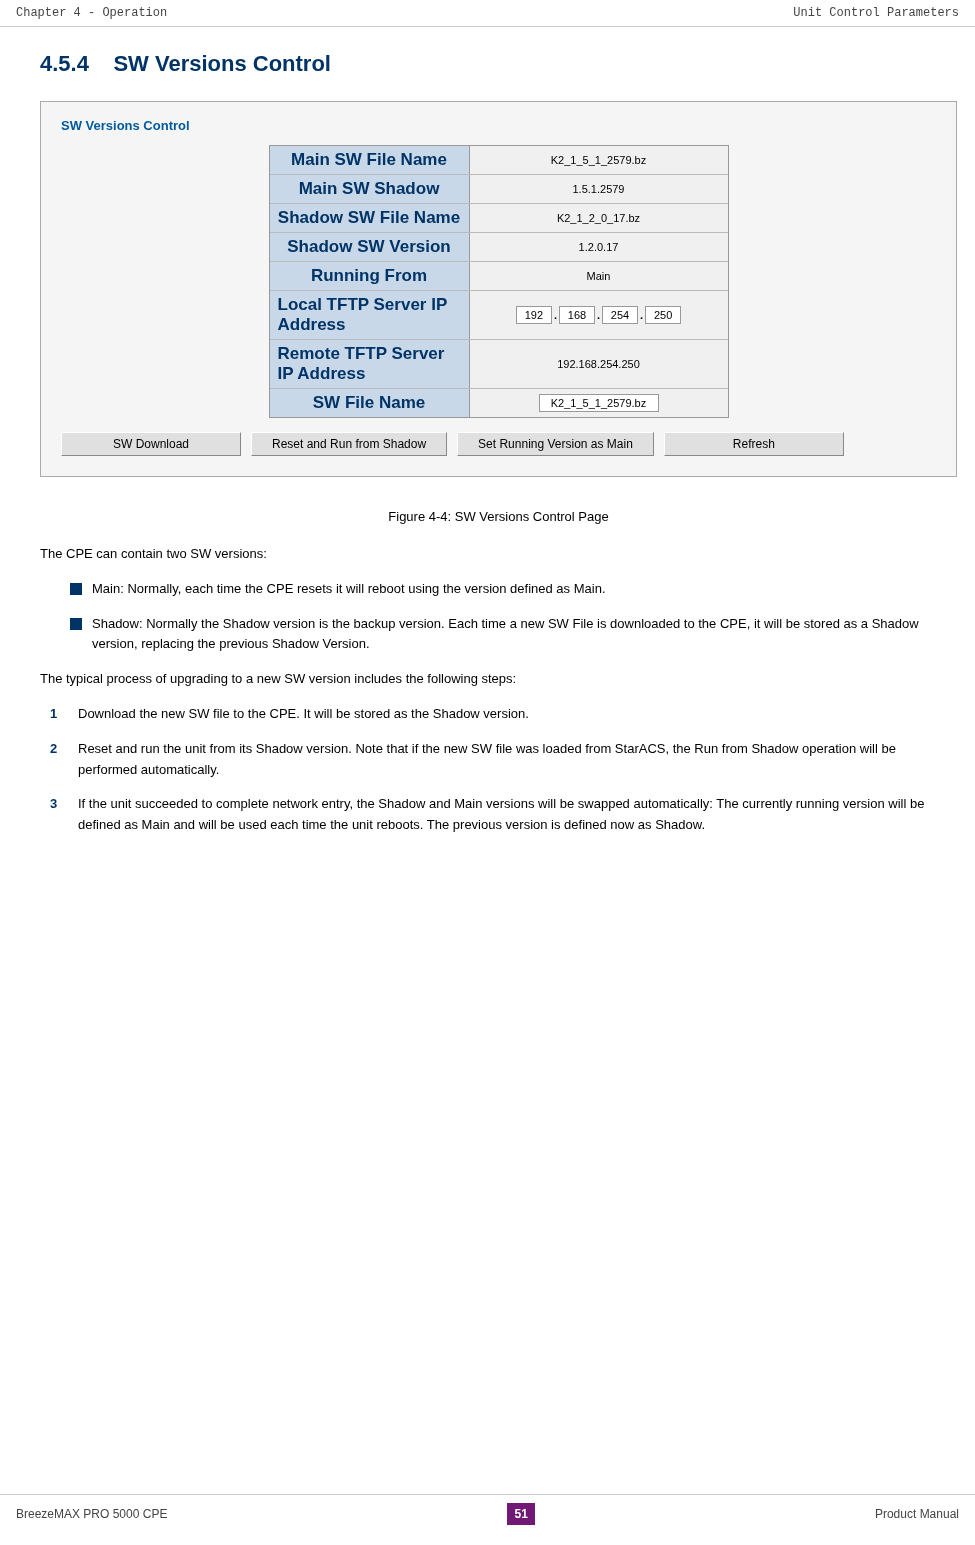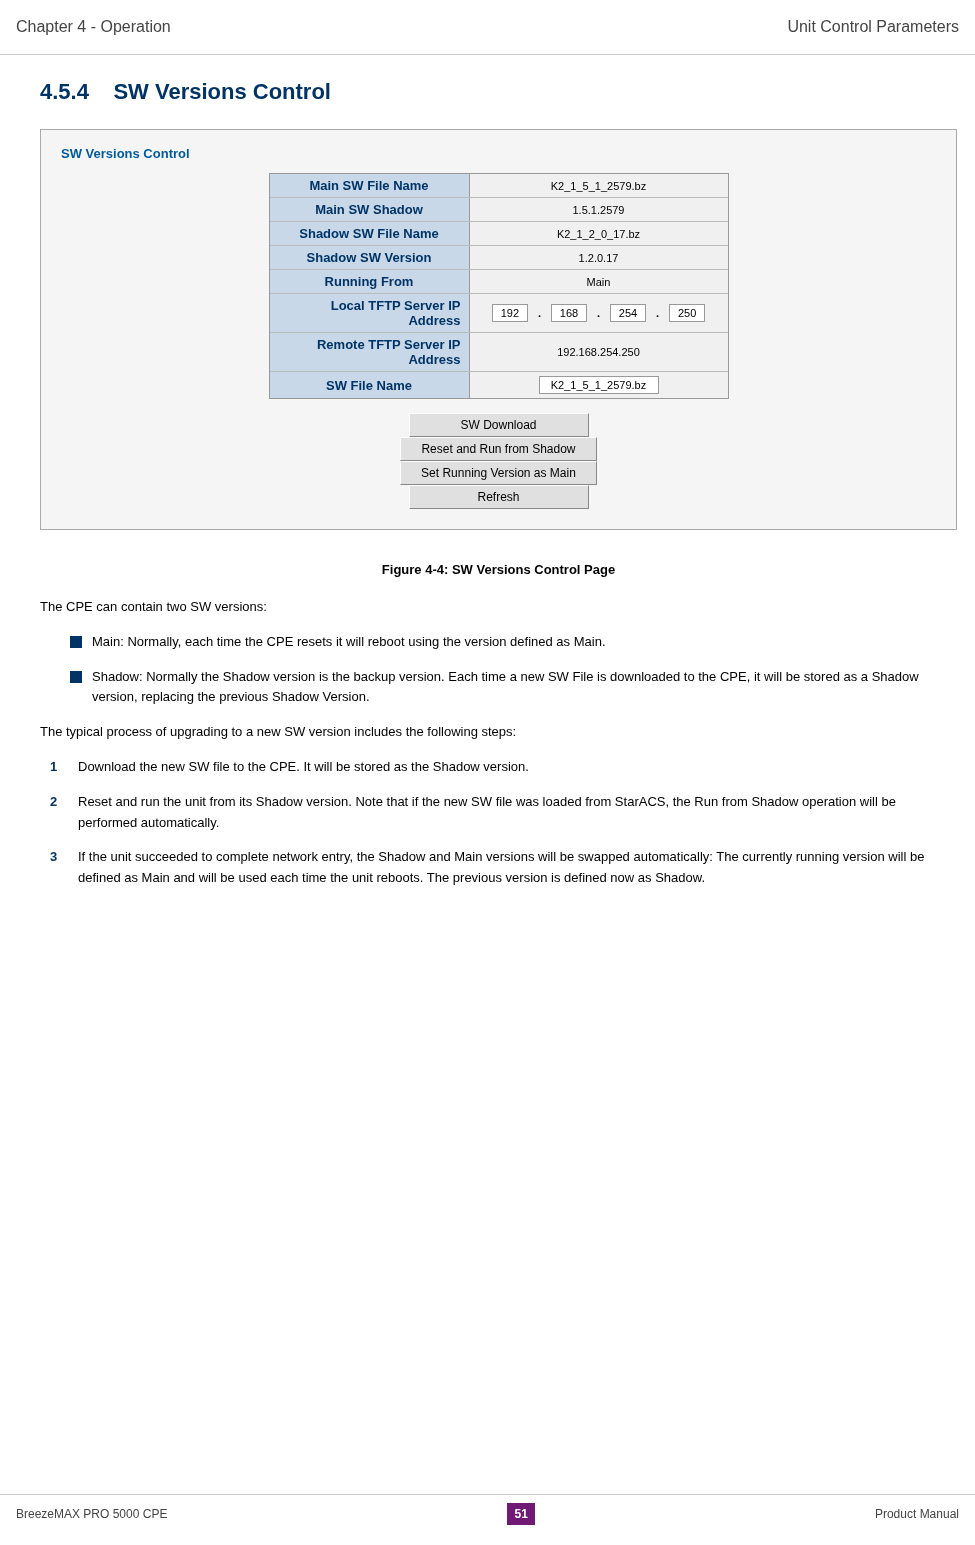--- a/index.html
+++ b/index.html
@@ -10,24 +10,25 @@
       color: #000;
       width: 975px;
       min-height: 1545px;
     }
 
     
     .page-header {
       display: flex;
       justify-content: space-between;
       align-items: center;
-      padding: 18px 16px;
+      padding: 6px 16px;
       border-bottom: 1px solid #ccc;
-      font-size: 16px;
+      font-size: 12px;
       color: #444;
+      font-family: Liberation Mono, monospace;
     }
 
     
     .content {
       padding: 24px 18px 40px 40px;
     }
 
     
     .section-heading {
       font-size: 22px;
@@ -66,23 +67,23 @@
       display: flex;
       border-bottom: 1px solid #bbb;
     }
     .ctrl-row:last-child {
       border-bottom: none;
     }
 
     .ctrl-label {
       background: #c8d8e8;
       color: #003366;
-      font-size: 13px;
-      font-weight: bold;
-      text-align: right;
+      font-size: 17px;
+      font-weight: bold;
+      text-align: left;
       padding: 4px 8px;
       width: 200px;
       min-width: 200px;
       border-right: 1px solid #999;
       display: flex;
       align-items: center;
       justify-content: center;
     }
 
     .ctrl-value {
@@ -91,21 +92,21 @@
       padding: 4px 8px;
       flex: 1;
       display: flex;
       align-items: center;
       justify-content: center;
     }
 
     .ip-inputs {
       display: flex;
       align-items: center;
-      gap: 10px;
+      gap: 2px;
       font-size: 11px;
     }
     .ip-input {
       border: 1px solid #999;
       background: #fff;
       width: 36px;
       height: 18px;
       text-align: center;
       font-size: 11px;
     }
@@ -120,42 +121,43 @@
       width: 120px;
       height: 18px;
       font-size: 11px;
       text-align: center;
       padding: 0 4px;
     }
 
     
     .buttons-area {
       display: flex;
-      flex-direction: column;
-      align-items: center;
+      flex-direction: row;
+      align-items: center;
+      gap: 10px;
       margin-top: 14px;
     }
 
     .ctrl-button {
       background: #e0e0e0;
       border: 1px solid #888;
       border-top-color: #fff;
       border-left-color: #fff;
       padding: 4px 20px;
       font-size: 12px;
       cursor: pointer;
       min-width: 180px;
       text-align: center;
     }
 
     
     .figure-caption {
       text-align: center;
       font-size: 13px;
-      font-weight: bold;
+      font-weight: normal;
       margin-top: 14px;
       margin-bottom: 20px;
     }
 
     
     .body-text {
       font-size: 13px;
       line-height: 1.6;
       margin-bottom: 14px;
       color: #000;

